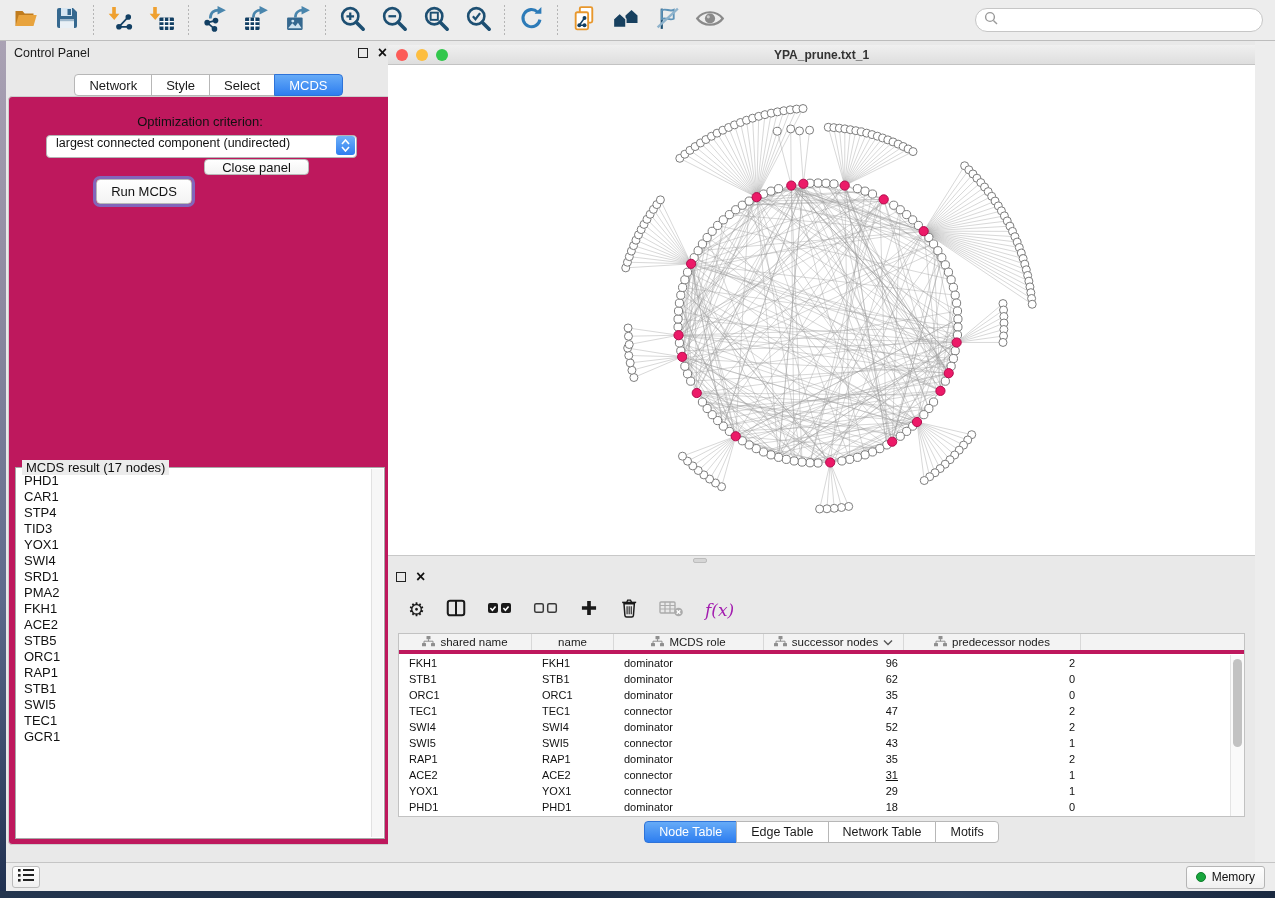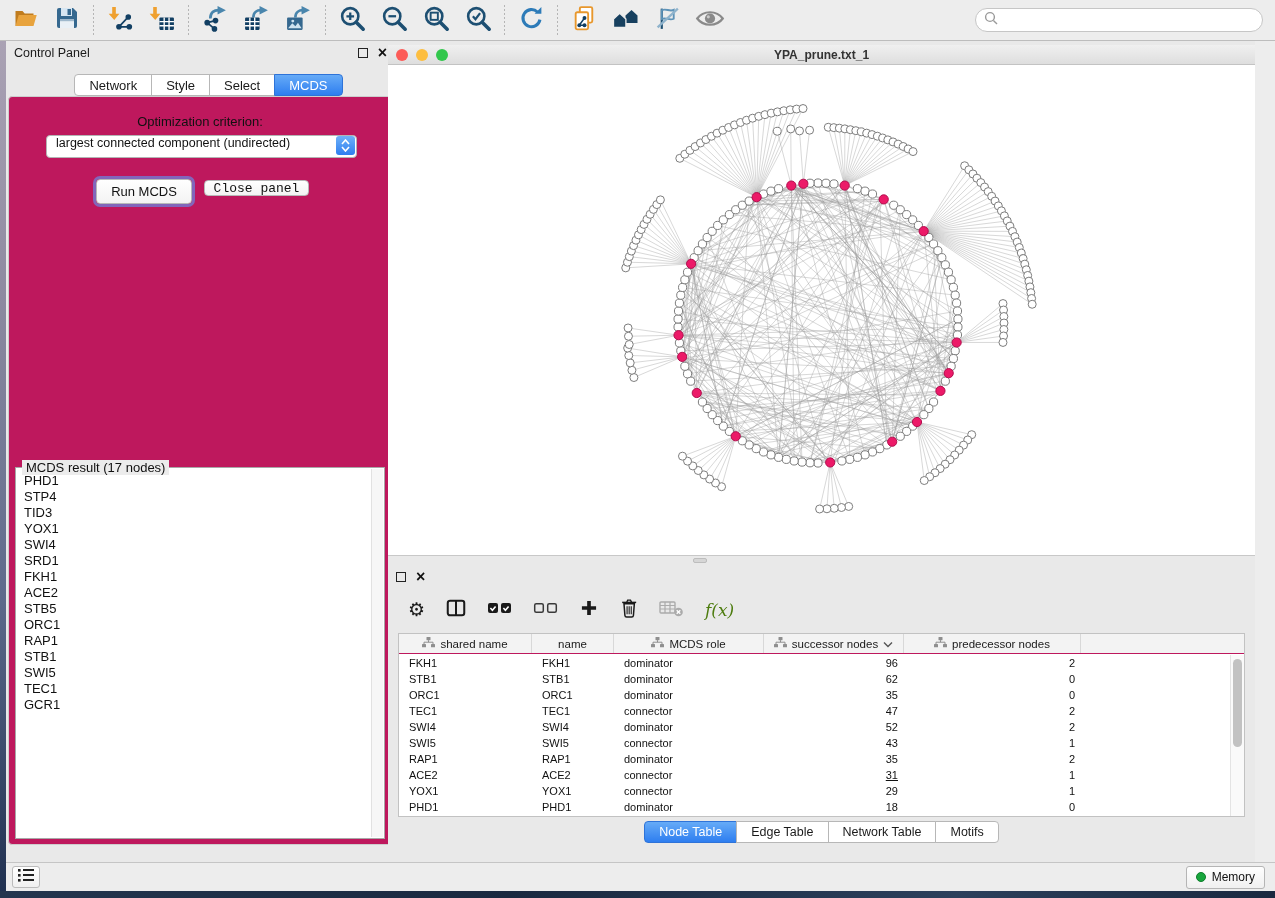--- a/index.html
+++ b/index.html
@@ -28,21 +28,21 @@
   .seg-tab:first-child { border-radius:4px 0 0 4px; margin-left:0; }
   .seg-tab:last-child { border-radius:0 4px 4px 0; }
   .seg-tab.sel { background:linear-gradient(#66abf7,#2e7ef0); border-color:#2e73d8; color:#fff; }
   #cp-inner { position:absolute; left:2px; right:3px; top:55px; bottom:17px; background:#be185d; border:1px solid #cdcdcd; border-radius:4px; }
   #opt-label { position:absolute; top:17px; left:0; right:0; text-align:center; font-size:13px; color:#111; }
   #criterion-select { position:absolute; left:37px; top:38px; width:311px; height:23px; background:#fff; border:1px solid #b4b4b4; border-radius:4px; display:flex; align-items:flex-start; }
   #criterion-select .val { flex:1; font-size:12.5px; padding-left:9px; color:#111; white-space:nowrap; }
   #criterion-select .cap { width:19px; height:19px; margin-right:1px; border-radius:3px; background:linear-gradient(#6fb1f8,#2e7ef0); display:flex; flex-direction:column; align-items:center; justify-content:center; gap:1px; }
   .btn { background:linear-gradient(#ffffff,#f3f3f3); border:1px solid #b8b8b8; border-radius:4px; font-size:13px; color:#111; display:flex; align-items:center; justify-content:center; font-family:"Liberation Sans",sans-serif; }
   #run-btn { position:absolute; left:87px; top:82px; width:96px; height:25px; box-shadow:0 0 0 3px rgba(90,155,250,.6); }
-  #closepanel-btn { position:absolute; left:195px; top:83px; width:105px; height:16px;font-family:Liberation Mono, monospace; }
+  #closepanel-btn { position:absolute; left:195px; top:62px; width:105px; height:16px; }
   #mcds-fieldset { position:absolute; left:6px; top:370px; width:370px; height:372px; border:1px solid #a8a8a8; background:#fff; }
   #mcds-legend { position:absolute; top:-8px; left:6px; background:#ececec; padding:0 4px; font-size:13px; color:#111; }
   #mcds-list { position:absolute; inset:1px 13px 1px 1px; overflow:hidden; padding:4px 0 0 7px; }
   .mcds-item { font-size:13px; line-height:16px; color:#111; }
   #mcds-scroll { position:absolute; top:1px; right:1px; bottom:1px; width:12px; background:#f7f7f7; border-left:1px solid #e2e2e2; }
 
   
   #v-splitter { position:absolute; left:395px; top:41px; width:13px; height:821px; background:#e9e9e9; }
   #v-splitter .handle { position:absolute; left:3px; top:405px; width:7px; height:22px; background:#d6d6d6; border:1px solid #bdbdbd; border-radius:2px; }
   #h-splitter { height:9px; position:relative; background:#e9e9e9; }
@@ -53,23 +53,23 @@
   #net-window { height:511px; display:flex; flex-direction:column; border-bottom:1px solid #c8c8c8; }
   #net-titlebar { height:23px; background:linear-gradient(#f0f0f0,#dedede); border-bottom:1px solid #c3c3c3; display:flex; align-items:center; position:relative; }
   .tl { width:12px; height:12px; border-radius:50%; margin-left:8px; }
   #net-title { position:absolute; left:0; right:0; text-align:center; font-size:12px; font-weight:700; color:#333; }
   #net-canvas { flex:1; background:#fff; position:relative; }
 
   
   #table-panel { flex:1; display:flex; flex-direction:column; }
   #tp-toolbar { height:42px; display:flex; align-items:center; gap:20px; padding-left:20px; }
   .tp-ic { display:flex; align-items:center; justify-content:center; }
-  .fx { font-family:"DejaVu Serif",serif; font-style:italic; font-size:17px; color:#4d7c0f; }
+  .fx { font-family:"DejaVu Serif",serif; font-style:italic; font-size:17px; color:#a21caf; }
   #tbl { position:relative; margin:2px 10px 0 10px; height:184px; background:#fff; border:1px solid #c2c2c2; }
-  #tbl-head { display:flex; height:20px; background:#f3f3f3; border-bottom:1px solid #be185d; }
+  #tbl-head { display:flex; height:20px; background:#f3f3f3; border-bottom:4px solid #be185d; }
   .th { display:flex; align-items:center; justify-content:center; gap:5px; font-size:11.5px; color:#1a1a1a; border-right:1px solid #d8d8d8; }
   .th.filler { border-right:none; flex:1; }
   #tbl-body { position:absolute; top:21px; left:0; right:14px; bottom:0; overflow:hidden; }
   .tr { display:flex; height:16px; align-items:center; }
   .td { font-size:11px; color:#111; padding-left:10px; white-space:nowrap; }
   .td.num { text-align:right; padding-right:6px; padding-left:0; }
   #tbl-scroll { position:absolute; top:21px; right:0; bottom:0; width:14px; background:#fafafa; border-left:1px solid #e4e4e4; }
   #tbl-thumb { position:absolute; left:2px; top:4px; width:9px; height:88px; background:#c2c2c2; border-radius:5px; }
   #tp-tabs { height:30px; display:flex; justify-content:center; align-items:center; }
 
@@ -254,25 +254,27 @@
             <path d="M1 1 L4.5 5 L8 1" fill="none" stroke="#fff" stroke-width="1.6"></path>
           </svg>
       </span>
     </div>
     <div id="run-btn" class="btn">Run MCDS</div>
     <div id="closepanel-btn" class="btn">Close panel</div>
     <div id="mcds-fieldset">
       <span id="mcds-legend">MCDS result (17 nodes)</span>
       <div id="mcds-list">
           <div class="mcds-item">PHD1</div>
+          <div class="mcds-item">CAR1</div>
           <div class="mcds-item">STP4</div>
           <div class="mcds-item">TID3</div>
           <div class="mcds-item">YOX1</div>
           <div class="mcds-item">SWI4</div>
           <div class="mcds-item">SRD1</div>
+          <div class="mcds-item">PMA2</div>
           <div class="mcds-item">FKH1</div>
           <div class="mcds-item">ACE2</div>
           <div class="mcds-item">STB5</div>
           <div class="mcds-item">ORC1</div>
           <div class="mcds-item">RAP1</div>
           <div class="mcds-item">STB1</div>
           <div class="mcds-item">SWI5</div>
           <div class="mcds-item">TEC1</div>
           <div class="mcds-item">GCR1</div>
         </div>

